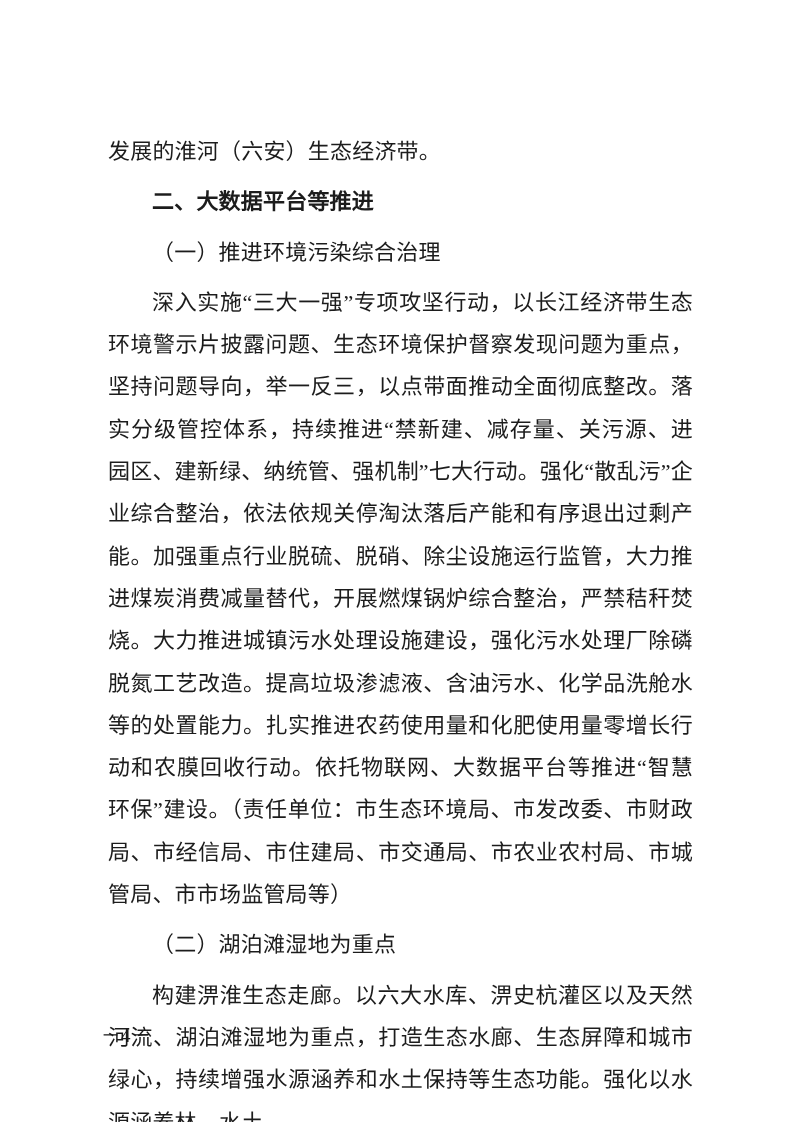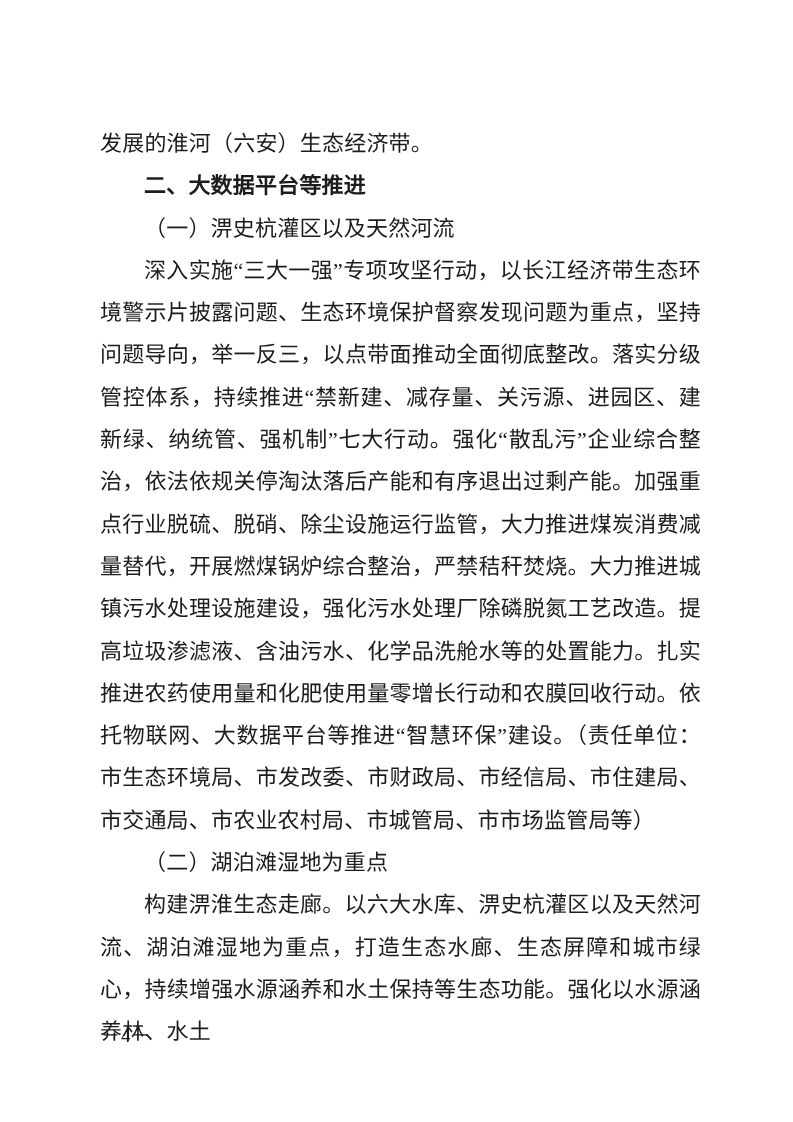--- a/index.html
+++ b/index.html
@@ -22,21 +22,21 @@
     left: 100px;
     top: 123px;
     width: 601px;
     font-size: 22px;
     line-height: 42.3px;
     letter-spacing: 0.2px;
     text-align: justify;
     text-justify: inter-character;
   }
   .content p, .content h2, .content h3 {
-    margin: 0;
+    margin: 8px;
     padding: 0;
     font-size: 22px;
     line-height: 42.3px;
   }
   .body-text {
     text-indent: 2em;
     font-family: "Liberation Serif", "DejaVu Serif", serif;
     font-weight: normal;
   }
   .no-indent {
@@ -71,21 +71,21 @@
 </head>
 <body>
 
 <div class="page">
   <div class="content">
 
     <p class="body-text no-indent">发展的淮河（六安）生态经济带。</p>
 
     <h2 class="section-heading">二、大数据平台等推进</h2>
 
-    <h3 class="sub-heading">（一）淠史杭灌区以及天然河流</h3>
+    <h3 class="sub-heading">（一）推进环境污染综合治理</h3>
 
     <p class="body-text"><span>深入实施“三大一强”专项攻坚行动，以长江经济带生态环境警示片披露问题、生态环境保护督察发现问题为重点，坚持问题导向，举一反三，以点带面推动全面彻底整改。落实分级管控体系，持续推进“禁新建、减存量、关污源、进园区、建新绿、纳统管、强机制”七大行动。强化“散乱污”企业综合整治，依法依规关停淘汰落后产能和有序退出过剩产能。加强重点行业脱硫、脱硝、除尘设施运行监管，大力推进煤炭消费减量替代，开展燃煤锅炉综合整治，严禁秸秆焚烧。大力推进城镇污水处理设施建设，强化污水处理厂除磷脱氮工艺改造。提高垃圾渗滤液、含油污水、化学品洗舱水等的处置能力。扎实推进农药使用量和化肥使用量零增长行动和农膜回收行动。依托物联网、大数据平台等推进“智慧环保”建设。</span><span class="responsibility">（责任单位：市生态环境局、市发改委、市财政局、市经信局、市住建局、市交通局、市农业农村局、市城管局、市市场监管局等）</span></p>
 
     <h3 class="sub-heading">（二）湖泊滩湿地为重点</h3>
 
     <p class="body-text">构建淠淮生态走廊。以六大水库、淠史杭灌区以及天然河流、湖泊滩湿地为重点，打造生态水廊、生态屏障和城市绿心，持续增强水源涵养和水土保持等生态功能。强化以水源涵养林、水土</p>
 
   </div>
 
   <div class="footer-page-number">－4－</div>

